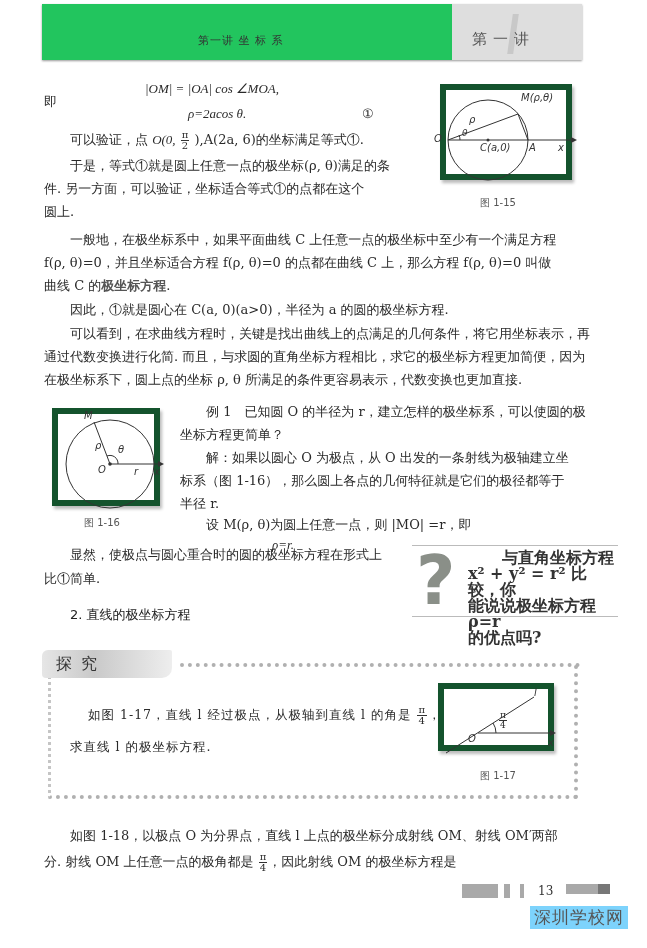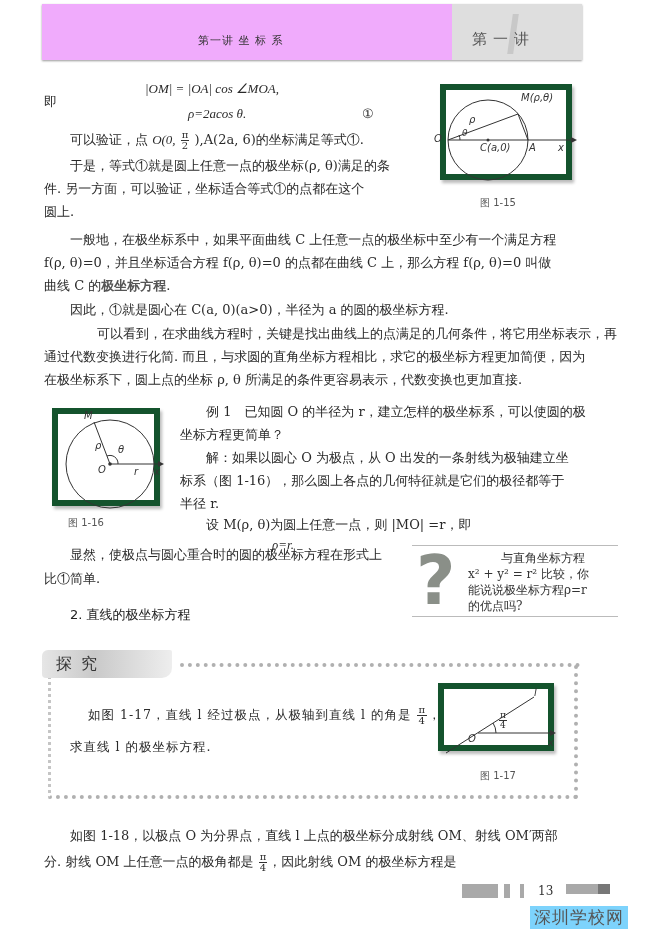--- a/index.html
+++ b/index.html
@@ -1,36 +1,36 @@
 <!DOCTYPE html>
 <html><head>
 <meta charset="utf-8">
 <style>
   * { box-sizing: border-box; margin: 0; padding: 0; }
   html, body { width: 647px; height: 948px; background: #ffffff; overflow: hidden; }
   body { position: relative; font-family: "DejaVu Serif", "Liberation Serif", serif; color: #2a2a2a; font-size: 13px; }
 
-  .header-bar { position: absolute; left: 42px; top: 4px; width: 540px; height: 56px; background: #f0abfc; box-shadow: 0 1px 2px #999; }
+  .header-bar { position: absolute; left: 42px; top: 4px; width: 540px; height: 56px; background: #22c55e; box-shadow: 0 1px 2px #999; }
   .header-bar .chapter { position: absolute; left: 156px; top: 29px; font-size: 11px; color: #333; font-family: "DejaVu Sans", sans-serif; letter-spacing: 1px; }
   .header-tab { position: absolute; left: 452px; top: 4px; width: 130px; height: 56px; background: #dedede; }
   .header-tab .tab-text { position: absolute; left: 20px; top: 26px; font-size: 15px; color: #555; font-family: "DejaVu Sans", sans-serif; letter-spacing: 6px; }
   .header-tab .slash { position: absolute; left: 58px; top: 10px; width: 6px; height: 40px; background: #c8c8c8; transform: skewX(-8deg); }
 
   .line { position: absolute; white-space: nowrap; font-size: 13px; line-height: 18px; }
   .math { font-family: "Liberation Serif", serif; font-style: italic; }
   .frac { display: inline-block; vertical-align: middle; text-align: center; font-size: 10px; line-height: 10px; margin: 0 1px; }
   .frac span { display: block; }
   .frac .num { border-bottom: 1px solid #333; padding: 0 1px; }
 
   .figure { position: absolute; background: #fff; box-shadow: 2px 3px 3px #bbb; border: 6px solid #14532d; }
   .caption { position: absolute; font-size: 10px; color: #555; font-family: "DejaVu Sans", sans-serif; }
 
   .q-box { position: absolute; left: 412px; top: 545px; width: 206px; height: 72px; border-top: 1px solid #bbb; border-bottom: 1px solid #bbb; }
   .q-mark { position: absolute; left: 4px; top: 0; font-size: 68px; line-height: 70px; color: #8a8f88; font-family: "DejaVu Sans", sans-serif; font-weight: bold; }
-  .q-text { position: absolute; left: 56px; top: 4px; font-size: 12px; line-height: 16px; color: #333; }
+  .q-text { position: absolute; left: 56px; top: 4px; font-size: 16px; line-height: 16px; color: #333; font-weight: bold; }
 
   .section-title { position: absolute; left: 70px; top: 606px; font-size: 13px; font-family: "DejaVu Sans", sans-serif; color: #222; }
 
   .explore-box { position: absolute; left: 48px; top: 665px; width: 530px; height: 134px; border-right: 4px dotted #b0b0b0; border-bottom: 4px dotted #b0b0b0; border-left: 3px dotted #c5c5c5; }
   .explore-top { position: absolute; left: 180px; top: 663px; width: 400px; border-top: 4px dotted #b0b0b0; }
   .explore-badge { position: absolute; left: 42px; top: 650px; width: 130px; height: 28px; background: linear-gradient(to right, #e6e6e6 0%, #c9c9c9 40%, #eeeeee 100%); border-radius: 6px 2px 10px 4px; }
   .explore-badge .lbl { position: absolute; left: 14px; top: 4px; font-size: 16px; font-family: "DejaVu Sans", sans-serif; color: #333; letter-spacing: 2px; }
   .explore-text { font-size: 12.5px; letter-spacing: 1px; }
   .gbar { position: absolute; background: #a9a9a9; }
   .page-num { position: absolute; left: 513px; top: 884px; font-size: 12px; color: #333; }
@@ -82,41 +82,41 @@
   <span class="caption math" style="left:16px; top:38px; font-size:9px; color:#333;">θ</span>
 </div>
 <span class="caption" style="left:480px; top:196px;">图 1-15</span>
 
 <div class="line" style="left:70px; top:231px;">一般地，在极坐标系中，如果平面曲线 C 上任意一点的极坐标中至少有一个满足方程</div>
 <div class="line" style="left:44px; top:254px;">f(ρ, θ)=0，并且坐标适合方程 f(ρ, θ)=0 的点都在曲线 C 上，那么方程 f(ρ, θ)=0 叫做</div>
 <div class="line" style="left:44px; top:277px;">
   <span>曲线 C 的</span><span style="color:#555; font-weight:bold;">极坐标方程</span><span>.</span>
 </div>
 <div class="line" style="left:70px; top:301px;">因此，①就是圆心在 C(a, 0)(a&gt;0)，半径为 a 的圆的极坐标方程.</div>
-<div class="line" style="left:70px; top:325px;margin-left:27px;">可以看到，在求曲线方程时，关键是找出曲线上的点满足的几何条件，将它用坐标表示，再</div>
+<div class="line" style="left:70px; top:325px;">可以看到，在求曲线方程时，关键是找出曲线上的点满足的几何条件，将它用坐标表示，再</div>
 <div class="line" style="left:44px; top:348px;">通过代数变换进行化简. 而且，与求圆的直角坐标方程相比，求它的极坐标方程更加简便，因为</div>
 <div class="line" style="left:44px; top:371px;">在极坐标系下，圆上点的坐标 ρ, θ 所满足的条件更容易表示，代数变换也更加直接.</div>
 
 <div class="figure" style="left:52px; top:408px; width:108px; height:98px;">
   <svg width="108" height="98">
     <circle cx="52" cy="50" r="44" fill="none" stroke="#333" stroke-width="1"></circle>
     <line x1="52" y1="50" x2="100" y2="50" stroke="#333" stroke-width="1"></line>
     <polygon points="100,47 106,50 100,53" fill="#333"></polygon>
     <line x1="52" y1="50" x2="36" y2="8" stroke="#333" stroke-width="1"></line>
     <circle cx="52" cy="50" r="1.8" fill="#333"></circle>
     <path d="M60,50 A8,8 0 0 0 49,42" fill="none" stroke="#333"></path>
   </svg>
   <span class="caption math" style="left:26px; top:-4px; font-size:10px; color:#333;">M</span>
   <span class="caption math" style="left:37px; top:26px; font-size:10px; color:#333;">ρ</span>
   <span class="caption math" style="left:60px; top:30px; font-size:10px; color:#333;">θ</span>
   <span class="caption math" style="left:40px; top:50px; font-size:10px; color:#333;">O</span>
   <span class="caption math" style="left:76px; top:52px; font-size:10px; color:#333;">r</span>
   <span class="caption math" style="left:96px; top:52px; font-size:10px; color:#333;">x</span>
 </div>
-<span class="caption" style="left:68px; top:516px;text-align:right;">图 1-16</span>
+<span class="caption" style="left:84px; top:516px;text-align:right;">图 1-16</span>
 
 <div class="line" style="left:206px; top:403px;">例 1　已知圆 O 的半径为 r，建立怎样的极坐标系，可以使圆的极</div>
 <div class="line" style="left:180px; top:426px;">坐标方程更简单？</div>
 <div class="line" style="left:206px; top:449px;">解：如果以圆心 O 为极点，从 O 出发的一条射线为极轴建立坐</div>
 <div class="line" style="left:180px; top:472px;">标系（图 1-16），那么圆上各点的几何特征就是它们的极径都等于</div>
 <div class="line" style="left:180px; top:495px;">半径 r.</div>
 <div class="line" style="left:206px; top:516px;">设 M(ρ, θ)为圆上任意一点，则 |MO| =r，即</div>
 <div class="line math" style="left:272px; top:536px;">ρ=r.</div>
 <div class="line" style="left:70px; top:546px;">显然，使极点与圆心重合时的圆的极坐标方程在形式上</div>
 <div class="line" style="left:44px; top:570px;">比①简单.</div>

